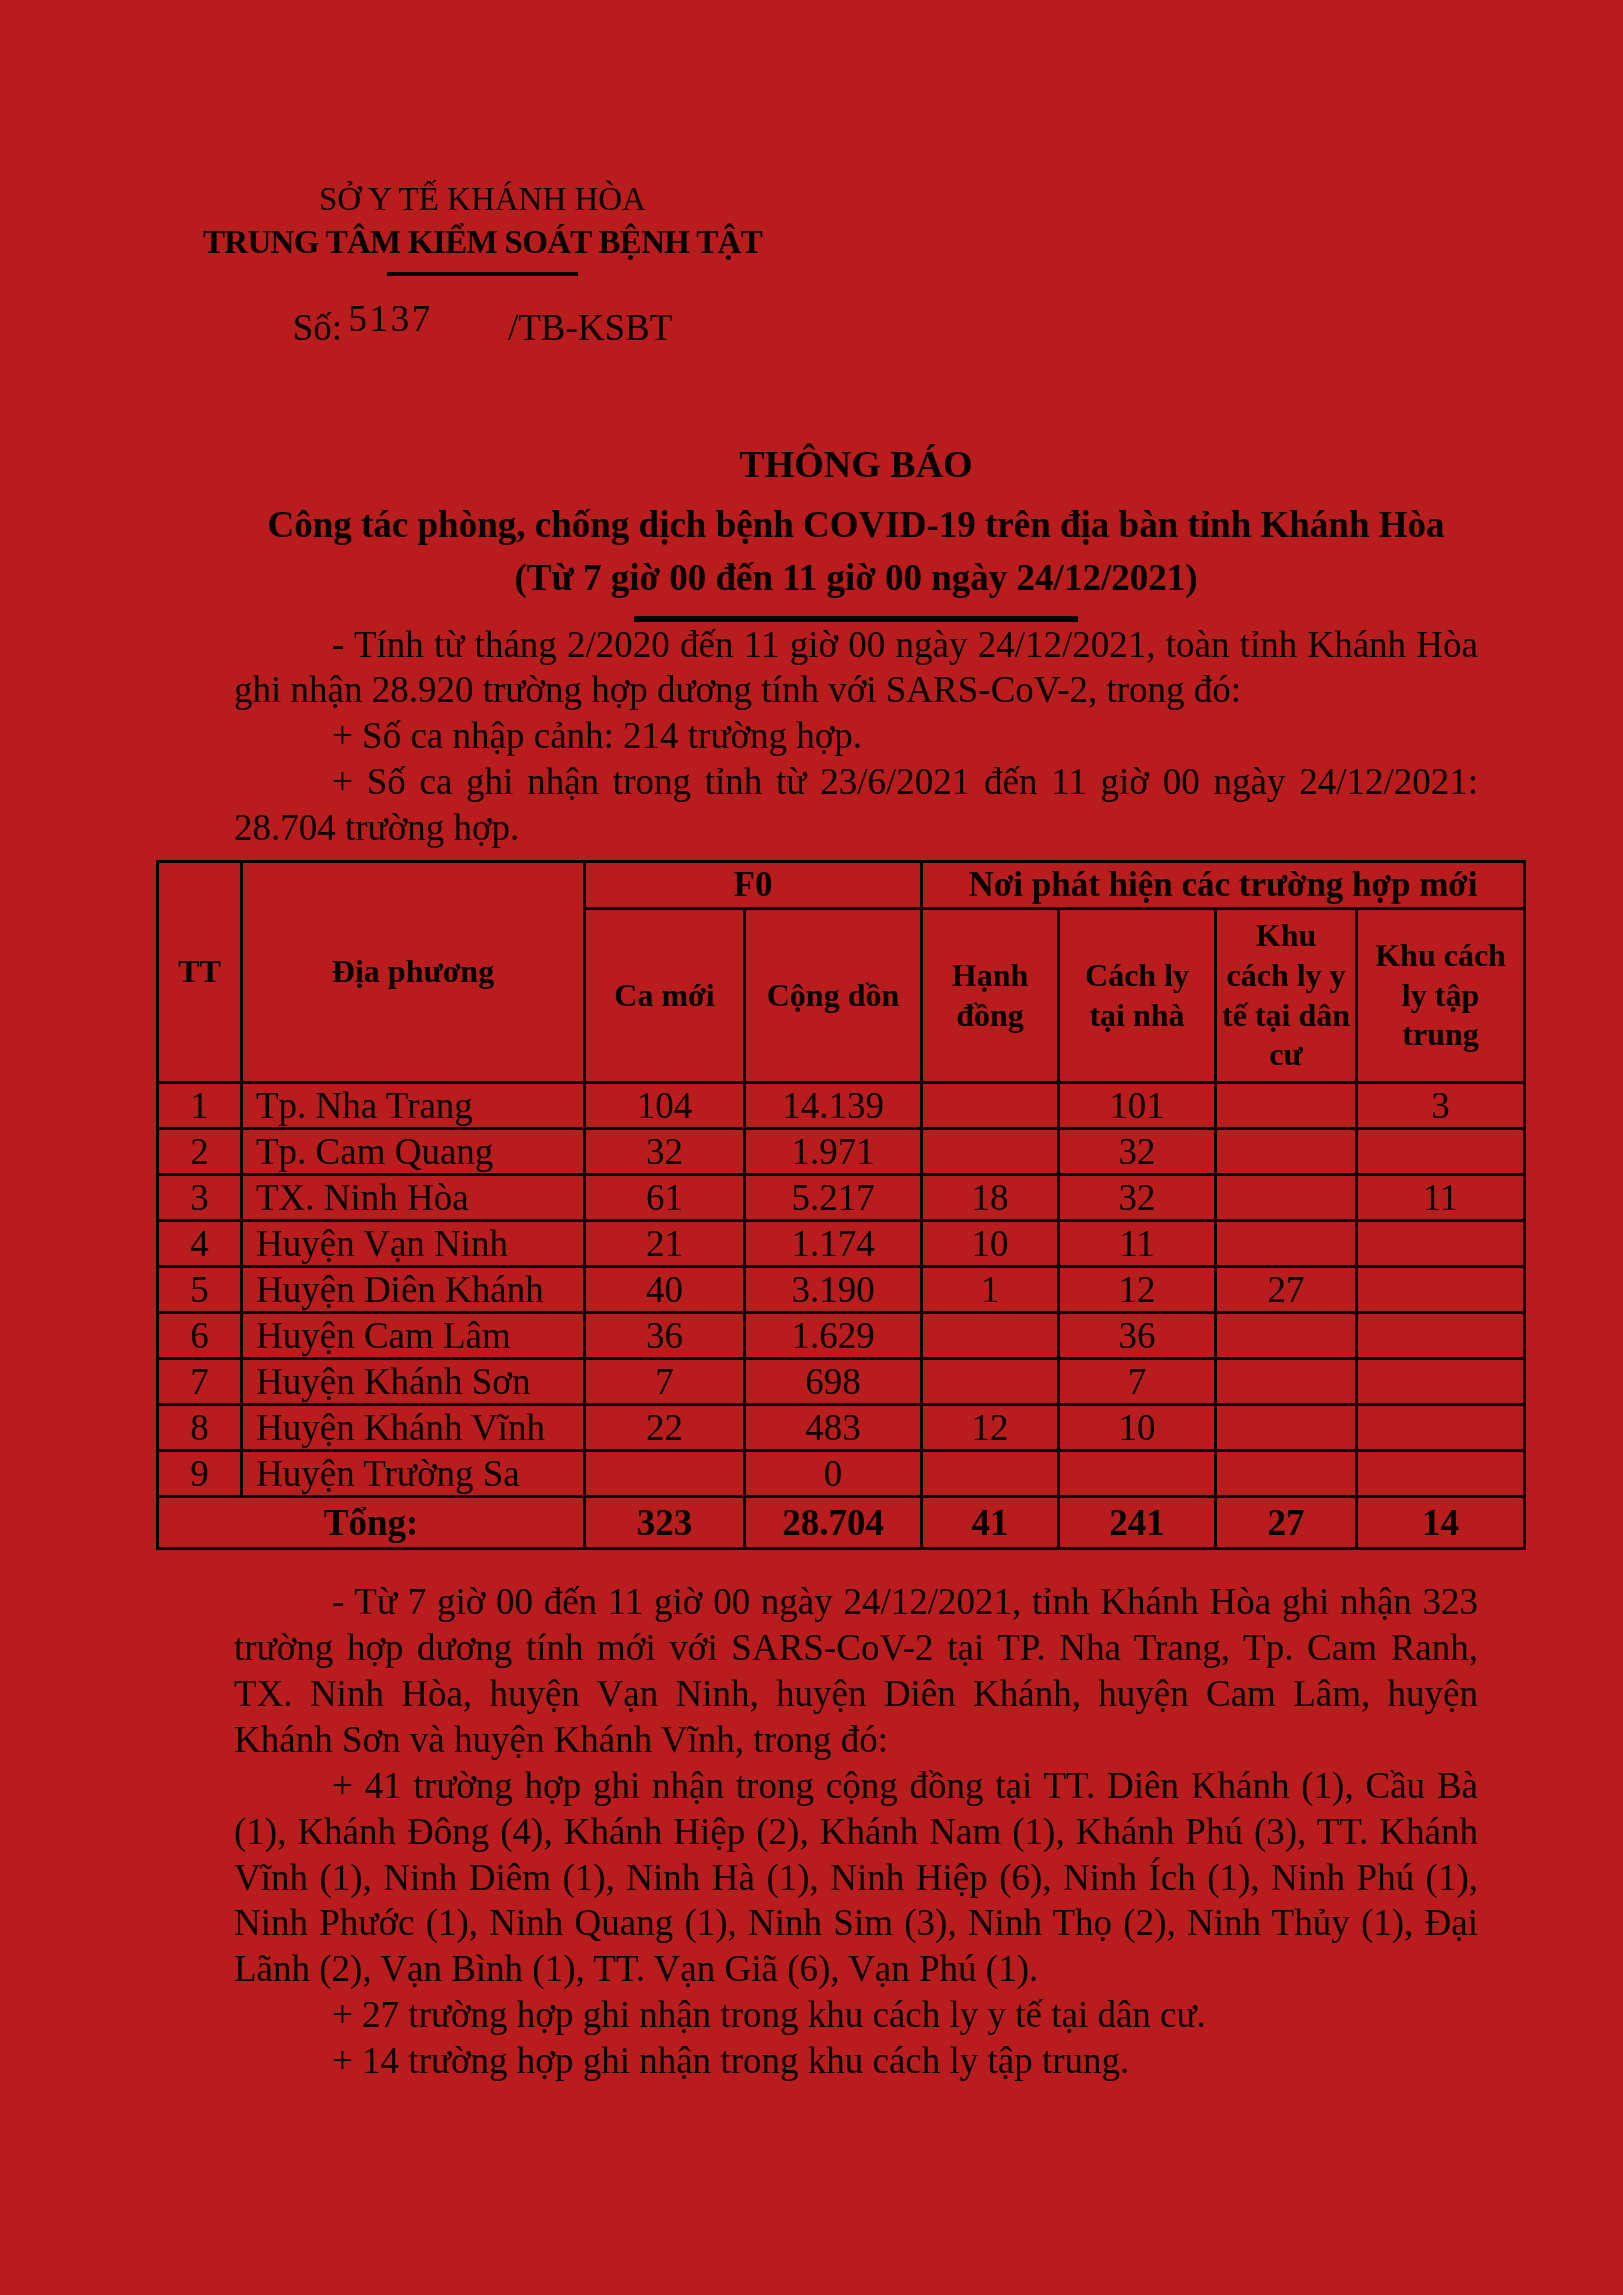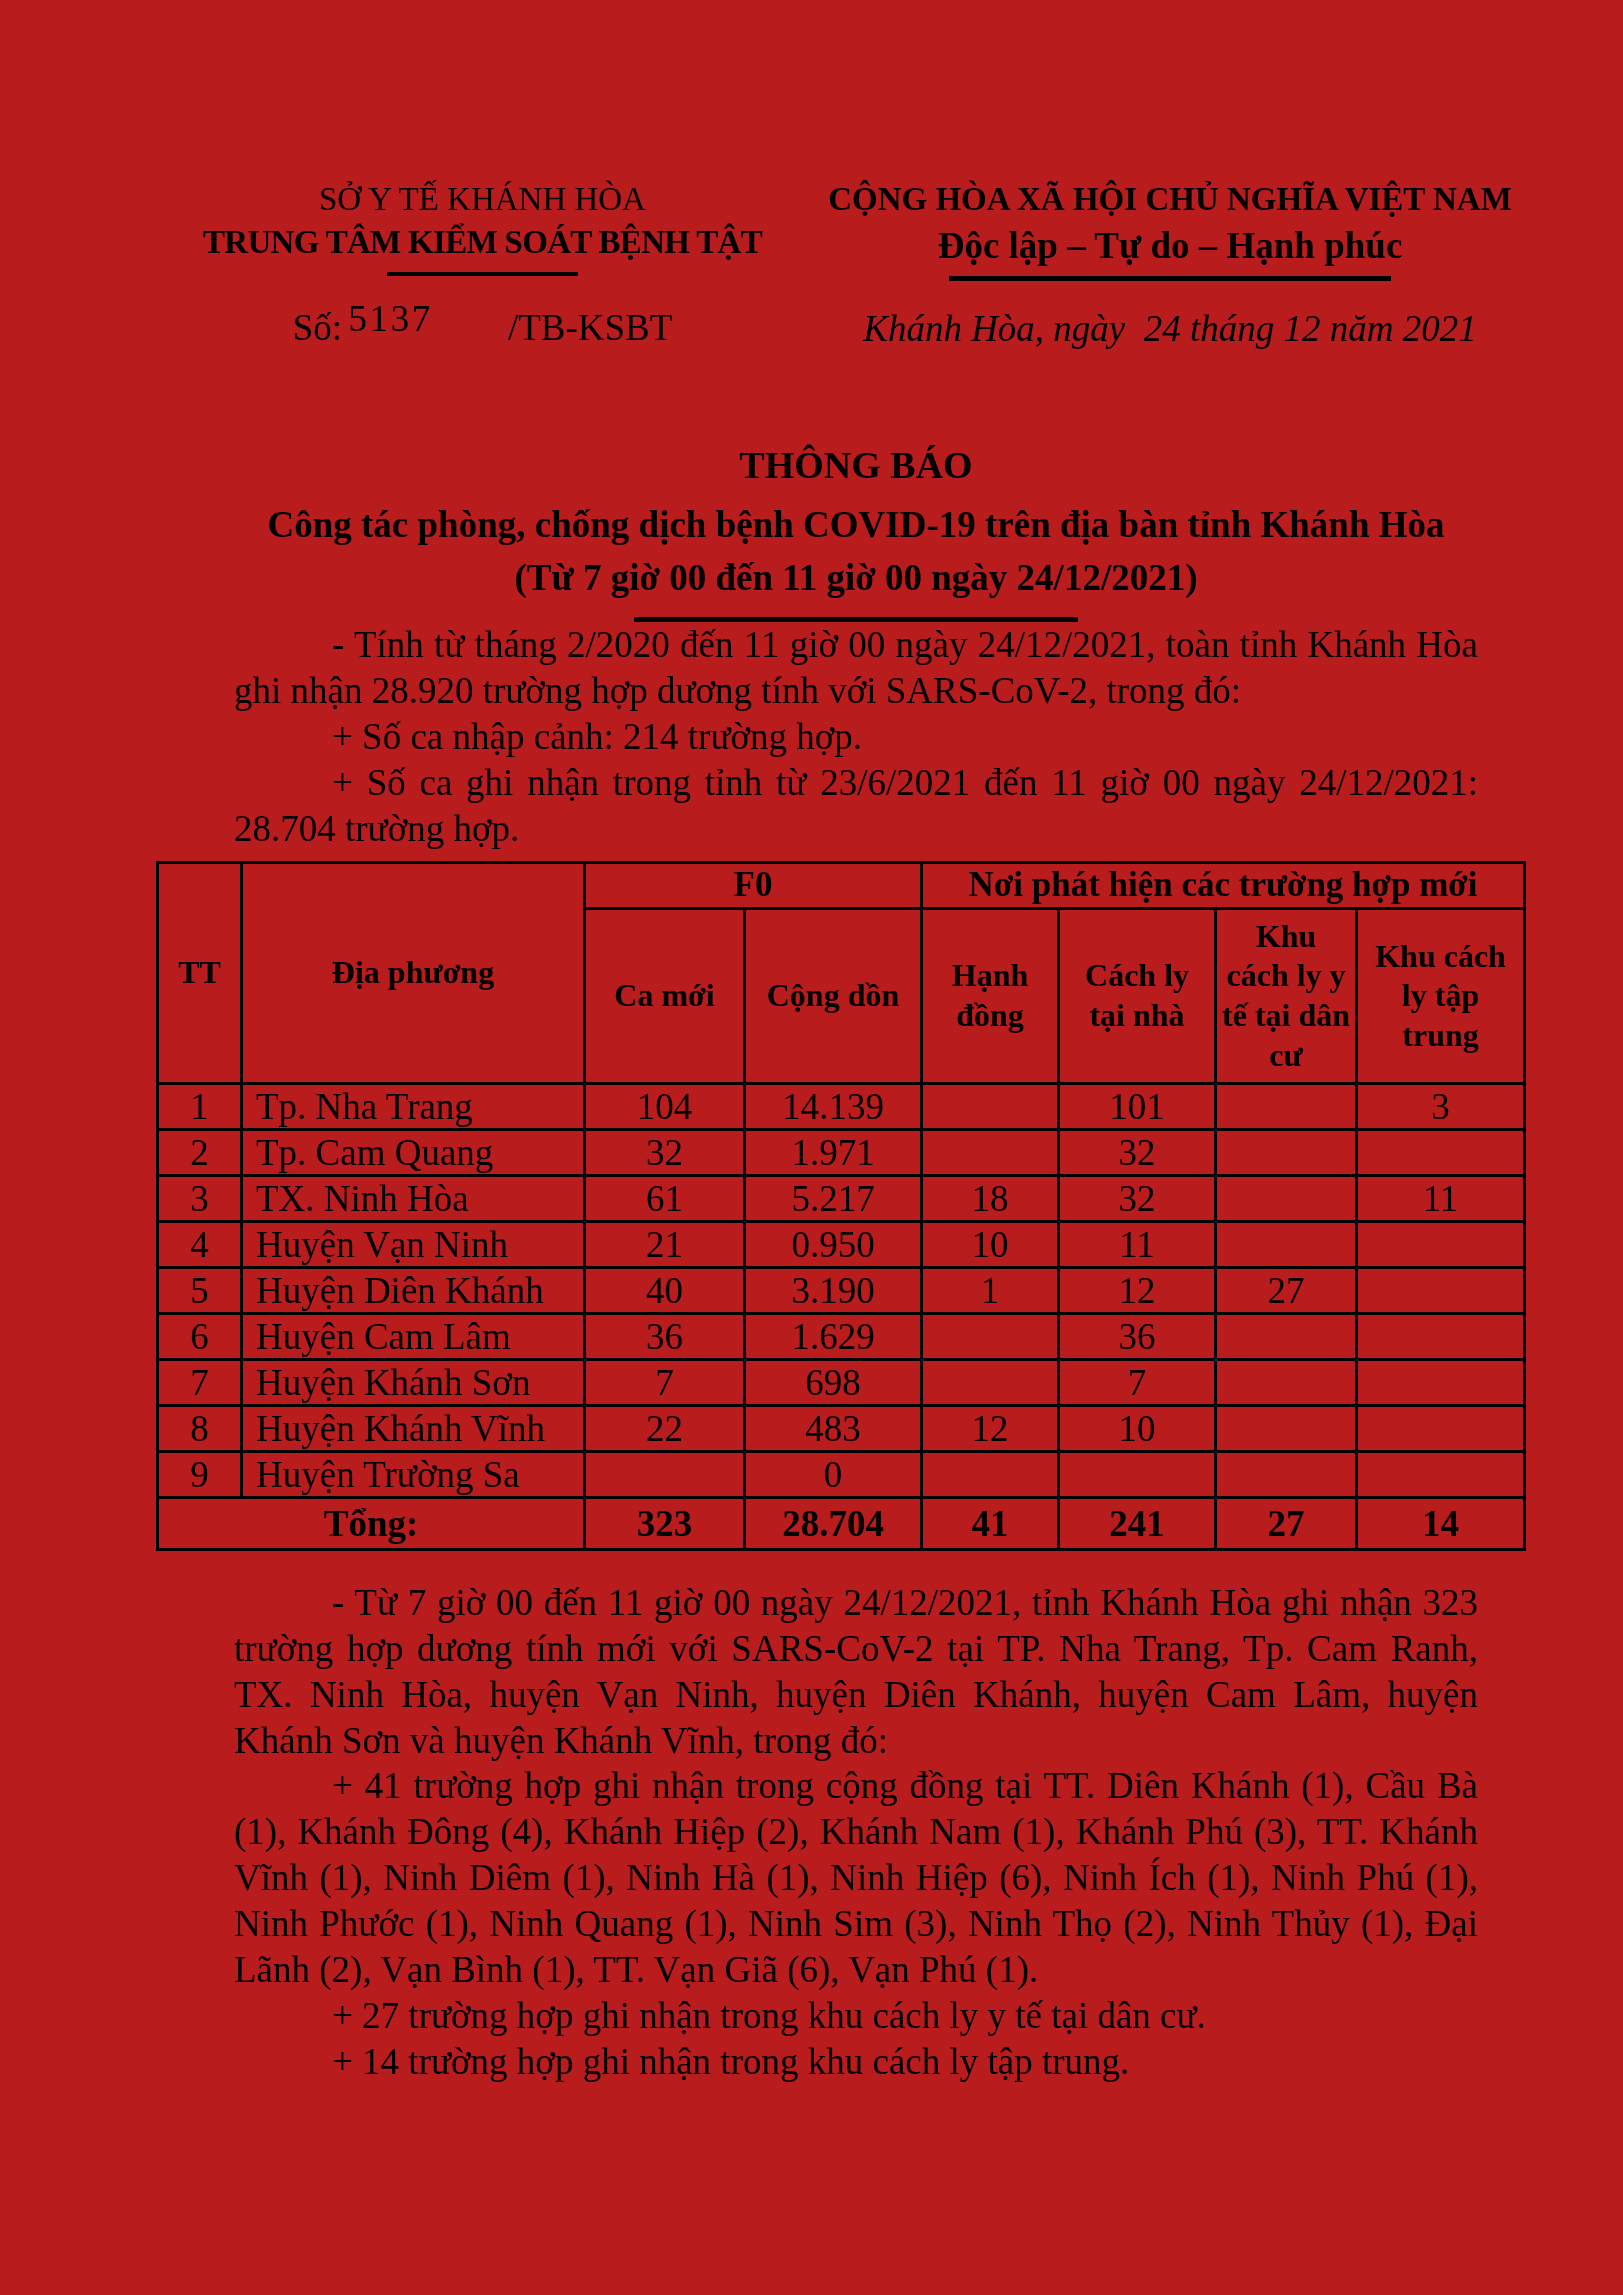--- a/index.html
+++ b/index.html
@@ -61,26 +61,20 @@
 <div class="page">
 
   <div class="doc-header">
     <div class="header-left">
       <div class="agency-line1">SỞ Y TẾ KHÁNH HÒA</div>
       <div class="agency-line2">TRUNG TÂM KIỂM SOÁT BỆNH TẬT</div>
       <div class="rule rule-left"></div>
       <div class="so-line">
         <span>Số:</span><span class="so-num">5137</span><span class="so-suffix">/TB-KSBT</span>
       </div>
-    </div>
-    <div class="header-right">
-      <div class="motto-line1">CỘNG HÒA XÃ HỘI CHỦ NGHĨA VIỆT NAM</div>
-      <div class="motto-line2">Độc lập – Tự do – Hạnh phúc</div>
-      <div class="rule rule-right"></div>
-      <div class="date-line">Khánh Hòa, ngày  24 tháng 12 năm 2021</div>
     </div>
   </div>
 
   <div class="title-block">
     <div class="title1">THÔNG BÁO</div>
     <div class="title2">Công tác phòng, chống dịch bệnh COVID-19 trên địa bàn tỉnh Khánh Hòa</div>
     <div class="title3">(Từ 7 giờ 00 đến 11 giờ 00 ngày 24/12/2021)</div>
     <div class="rule rule-title"></div>
   </div>
 
@@ -147,21 +141,21 @@
           <td>5.217</td>
           <td>18</td>
           <td>32</td>
           <td>&nbsp;</td>
           <td>11</td>
         </tr>
         <tr>
           <td>4</td>
           <td class="place">Huyện Vạn Ninh</td>
           <td>21</td>
-          <td>0.950</td>
+          <td>1.174</td>
           <td>10</td>
           <td>11</td>
           <td>&nbsp;</td>
           <td>&nbsp;</td>
         </tr>
         <tr>
           <td>5</td>
           <td class="place">Huyện Diên Khánh</td>
           <td>40</td>
           <td>3.190</td>

